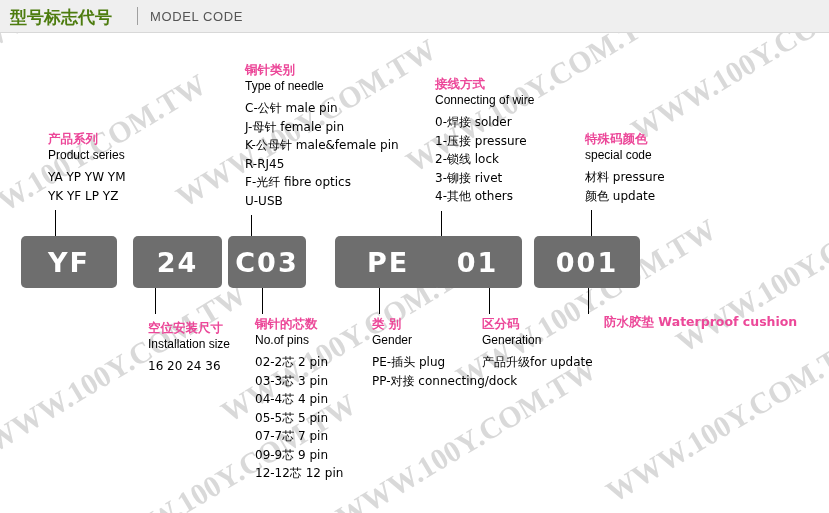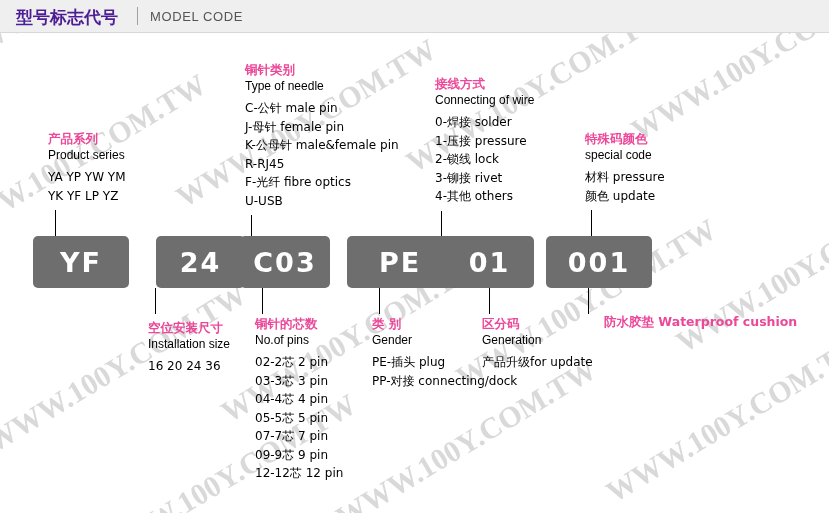--- a/index.html
+++ b/index.html
@@ -43,23 +43,22 @@
     height: 32px;
     background: #efefef;
     border-bottom: 1px solid #d8d8d8;
     z-index: 10;
   }
   #header .title-cn {
     position: absolute;
     left: 10px; top: 6px;
     font-size: 17px;
     font-weight: bold;
-    color: #4c1d95;
-    font-family: "DejaVu Sans", sans-serif;
-    margin-left: 6px;
+    color: #4d7c0f;
+    font-family: "DejaVu Sans", sans-serif;
   }
   #header .title-div {
     position: absolute;
     left: 137px; top: 7px;
     width: 1px; height: 18px;
     background: #a0a0a0;
   }
   #header .title-en {
     position: absolute;
     left: 150px; top: 9px;
@@ -108,21 +107,20 @@
     background: #6e6e6e;
     border-radius: 5px;
     color: #ffffff;
     font-size: 27px;
     font-weight: bold;
     letter-spacing: 2px;
     display: flex;
     align-items: center;
     justify-content: center;
     font-family: "DejaVu Sans", sans-serif;
-    margin-left: 12px;
   }
 
   
   .lead {
     position: absolute;
     background: #000;
     width: 1px;
   }
 </style>
 </head>
@@ -193,24 +191,24 @@
     <div class="en">special code</div>
     <div class="gap"></div>
     <div class="li">材料 pressure</div>
     <div class="li">颜色 update</div>
   </div>
   <div class="lead" style="left:591px; top:210px; height:26px;"></div>
 
   <div class="codebox" style="left:21px;  width:96px;">
       <span>YF</span>
     </div>
-  <div class="codebox" style="left:144px; width:89px;">
+  <div class="codebox" style="left:133px; width:89px;">
       <span>24</span>
     </div>
-  <div class="codebox" style="left:228px; width:90px;">
+  <div class="codebox" style="left:228px; width:78px;">
       <span>C03</span>
     </div>
   <div class="codebox" style="left:335px; width:106px;">
       <span>PE</span>
     </div>
   <div class="codebox" style="left:433px; width:89px;text-align:right;">
       <span>01</span>
     </div>
   <div class="codebox" style="left:534px; width:106px;">
       <span>001</span>

